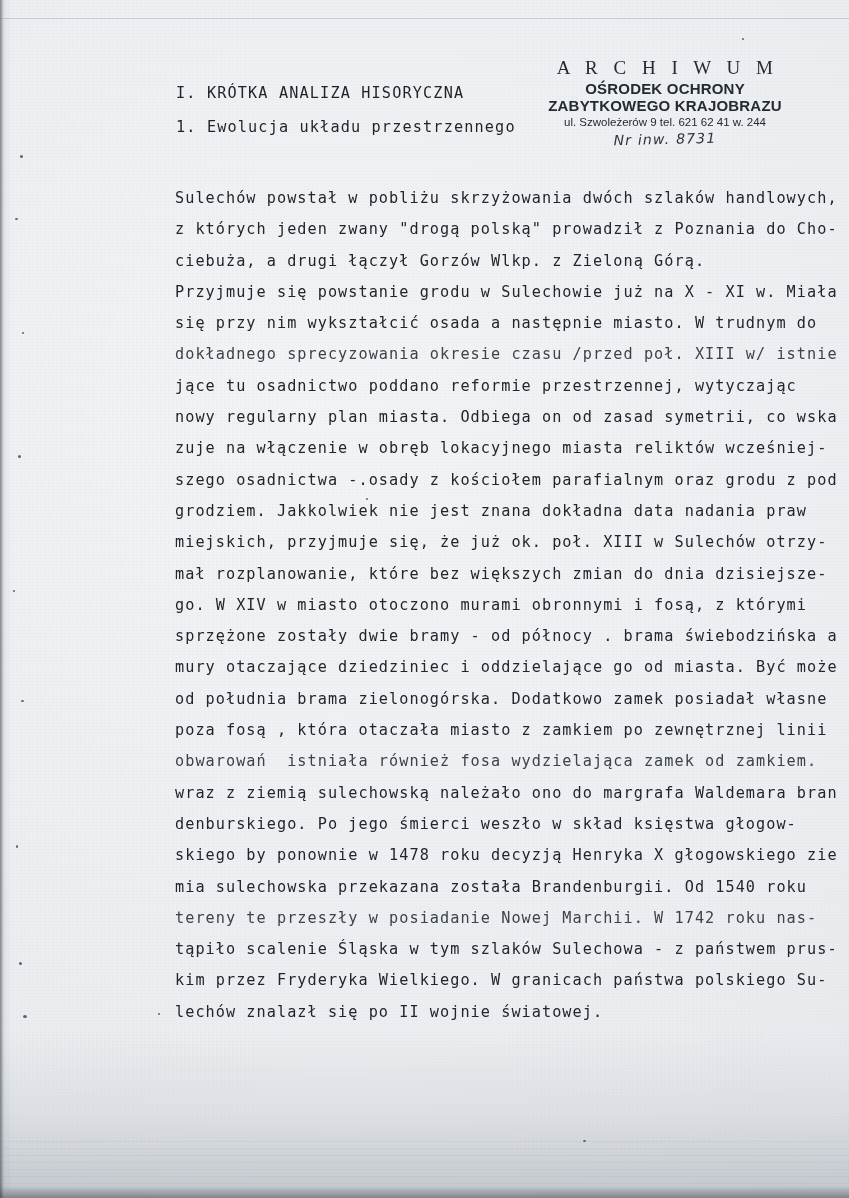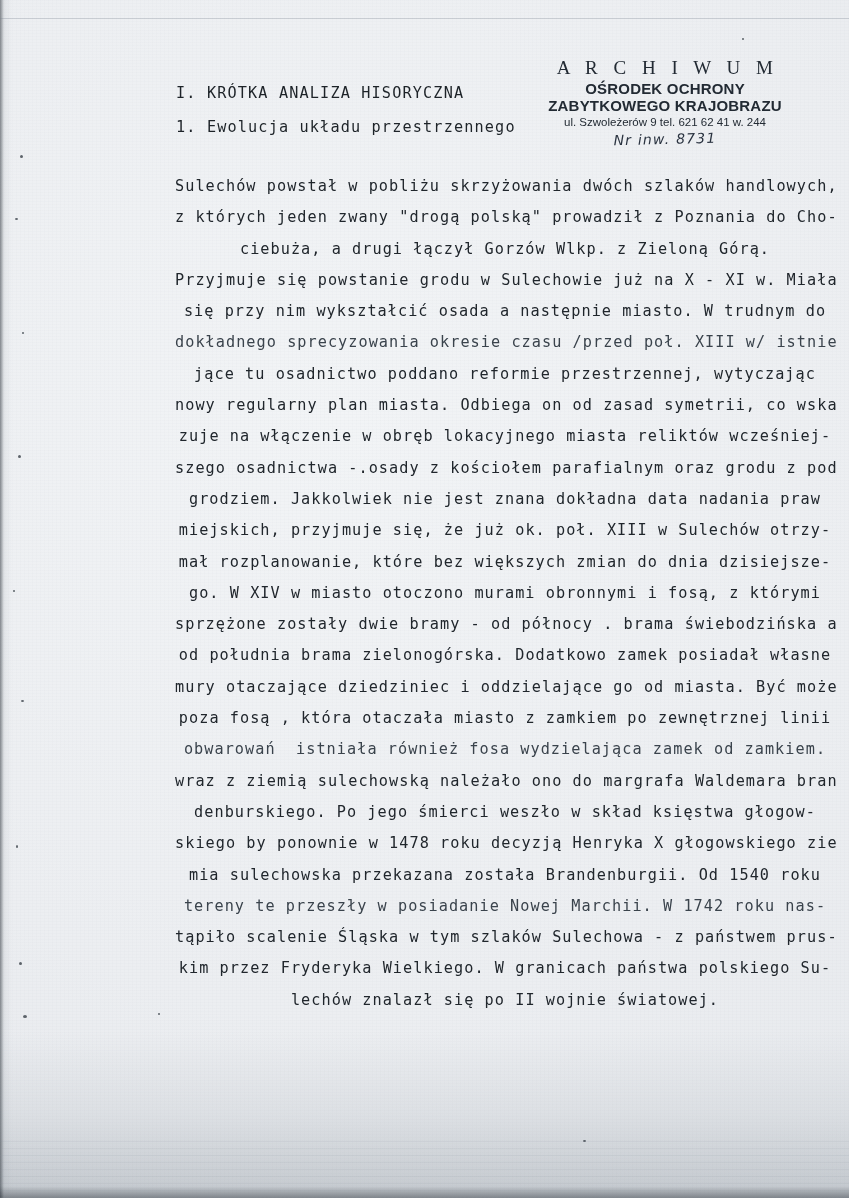--- a/index.html
+++ b/index.html
@@ -97,23 +97,22 @@
     letter-spacing: 1.15px;
     white-space: pre;
   }
   #h-roman { top: 84px; }
   #h-sub   { top: 118px; text-align: center; }
 
   
   #body-text {
     position: absolute;
     left: 175px;
-    top: 177px;
+    top: 189px;
     width: 660px;
-    text-align: center;
   }
   .line {
     height: 31.3px;
     font-size: 15.2px;
     letter-spacing: 1.05px;
     white-space: pre;
     color: #20262c;
   }
   .line.faint { color: #3a434c; }
 
@@ -168,22 +167,22 @@
     <div class="line faint">dokładnego sprecyzowania okresie czasu /przed poł. XIII w/ istnie</div>
     <div class="line">jące tu osadnictwo poddano reformie przestrzennej, wytyczając</div>
     <div class="line">nowy regularny plan miasta. Odbiega on od zasad symetrii, co wska</div>
     <div class="line">zuje na włączenie w obręb lokacyjnego miasta reliktów wcześniej-</div>
     <div class="line">szego osadnictwa -.osady z kościołem parafialnym oraz grodu z pod</div>
     <div class="line">grodziem. Jakkolwiek nie jest znana dokładna data nadania praw</div>
     <div class="line">miejskich, przyjmuje się, że już ok. poł. XIII w Sulechów otrzy-</div>
     <div class="line">mał rozplanowanie, które bez większych zmian do dnia dzisiejsze-</div>
     <div class="line">go. W XIV w miasto otoczono murami obronnymi i fosą, z którymi</div>
     <div class="line">sprzężone zostały dwie bramy - od północy . brama świebodzińska a</div>
+    <div class="line">mury otaczające dziedziniec i oddzielające go od miasta. Być może</div>
     <div class="line">od południa brama zielonogórska. Dodatkowo zamek posiadał własne</div>
-    <div class="line">mury otaczające dziedziniec i oddzielające go od miasta. Być może</div>
     <div class="line">poza fosą , która otaczała miasto z zamkiem po zewnętrznej linii</div>
     <div class="line faint">obwarowań  istniała również fosa wydzielająca zamek od zamkiem.</div>
     <div class="line">wraz z ziemią sulechowską należało ono do margrafa Waldemara bran</div>
     <div class="line">denburskiego. Po jego śmierci weszło w skład księstwa głogow-</div>
     <div class="line">skiego by ponownie w 1478 roku decyzją Henryka X głogowskiego zie</div>
     <div class="line">mia sulechowska przekazana została Brandenburgii. Od 1540 roku</div>
     <div class="line faint">tereny te przeszły w posiadanie Nowej Marchii. W 1742 roku nas-</div>
     <div class="line">tąpiło scalenie Śląska w tym szlaków Sulechowa - z państwem prus-</div>
     <div class="line">kim przez Fryderyka Wielkiego. W granicach państwa polskiego Su-</div>
     <div class="line">lechów znalazł się po II wojnie światowej.</div>

